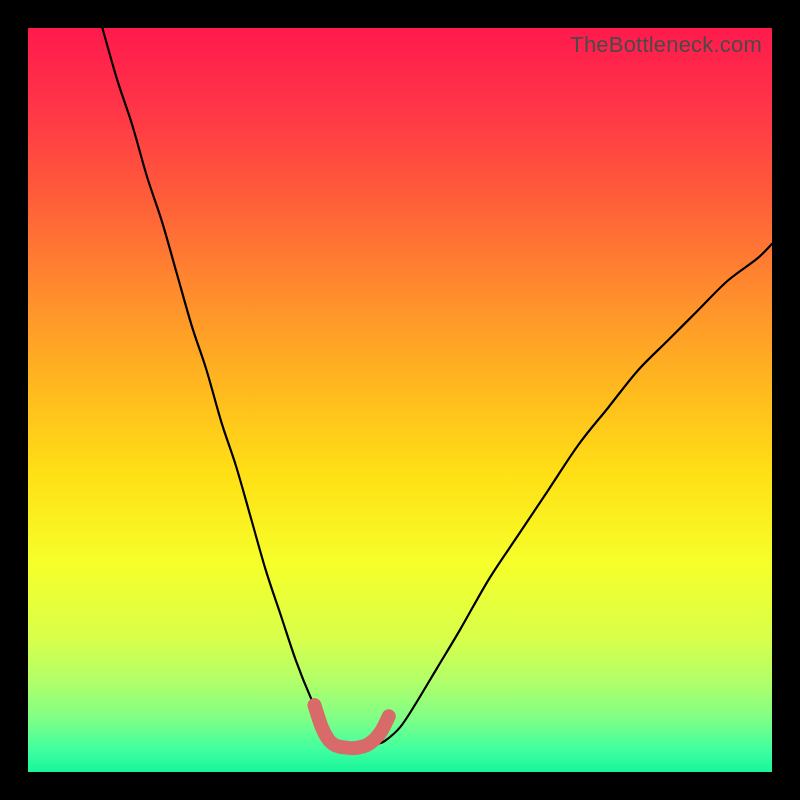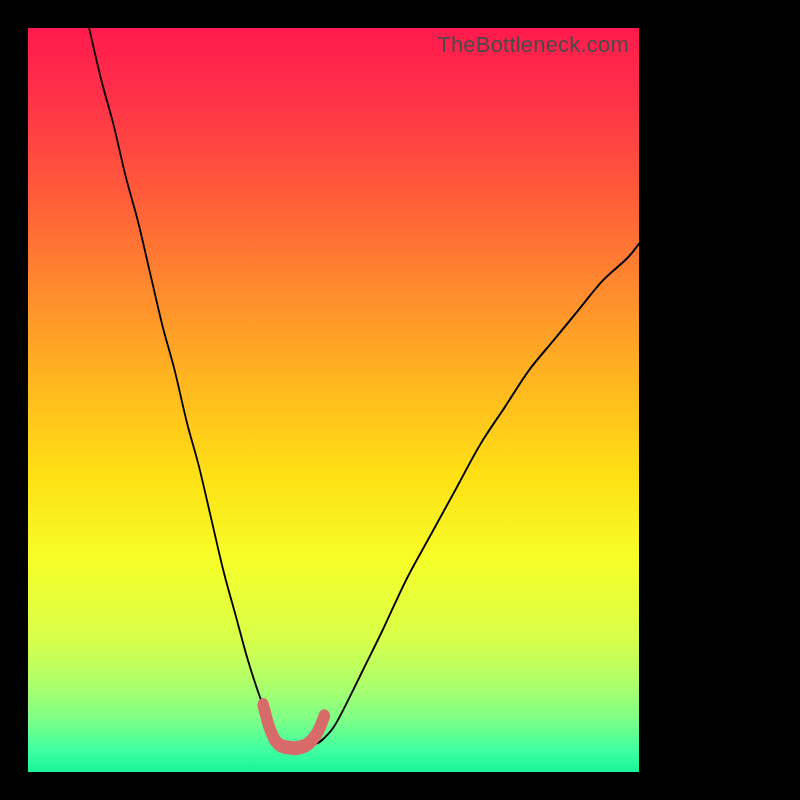--- a/index.html
+++ b/index.html
@@ -14,21 +14,21 @@
   .frame {
     position: absolute;
     top: 0; left: 0;
     width: 800px; height: 800px;
     background: #000;
   }
   .plot {
     position: absolute;
     top: 28px;
     left: 28px;
-    width: 611px;
+    width: 744px;
     height: 744px;
     overflow: hidden;
   }
   .gradient {
     position: absolute;
     top: 0; left: 0;
     width: 100%;
     height: 100%;
   }
   .watermark {

